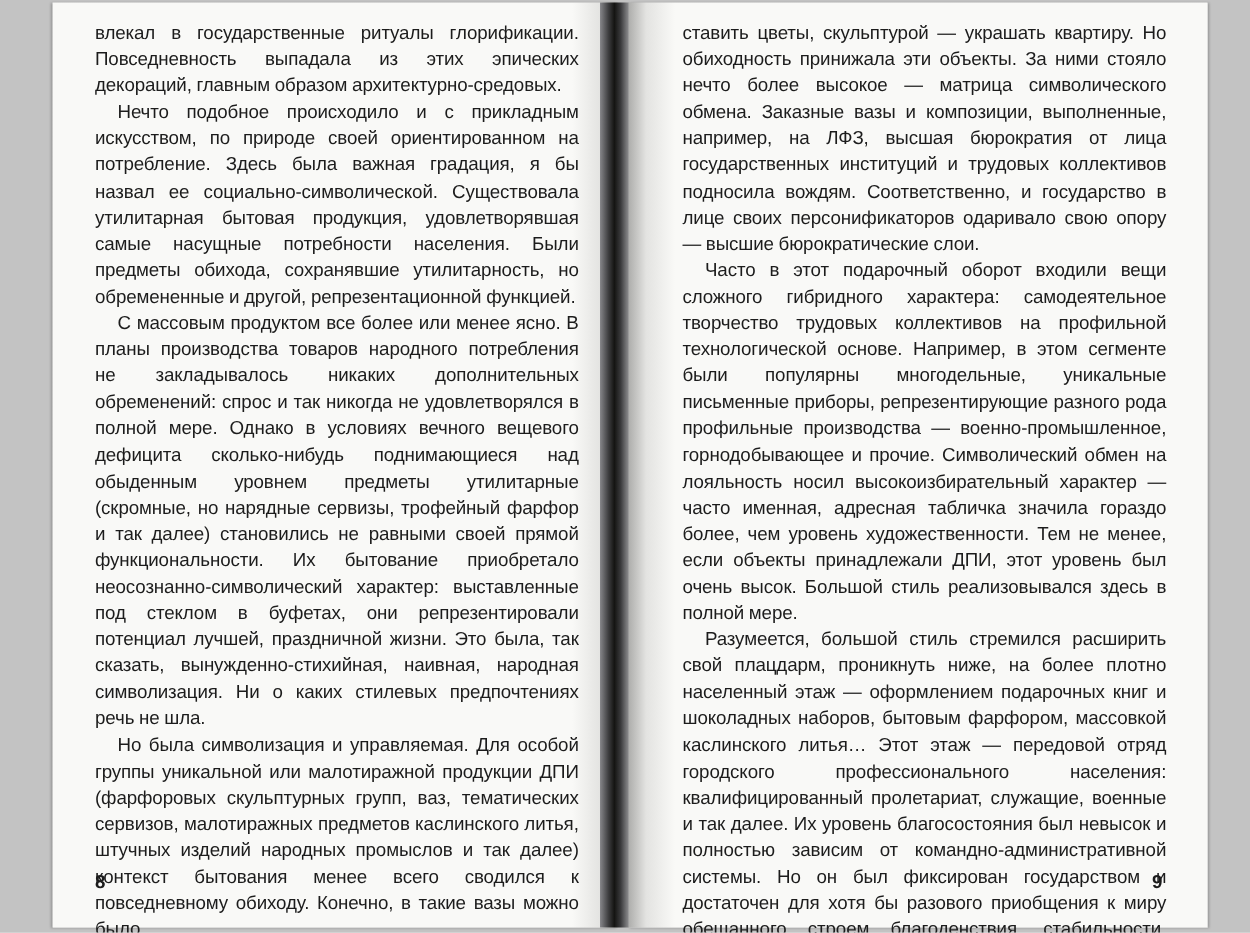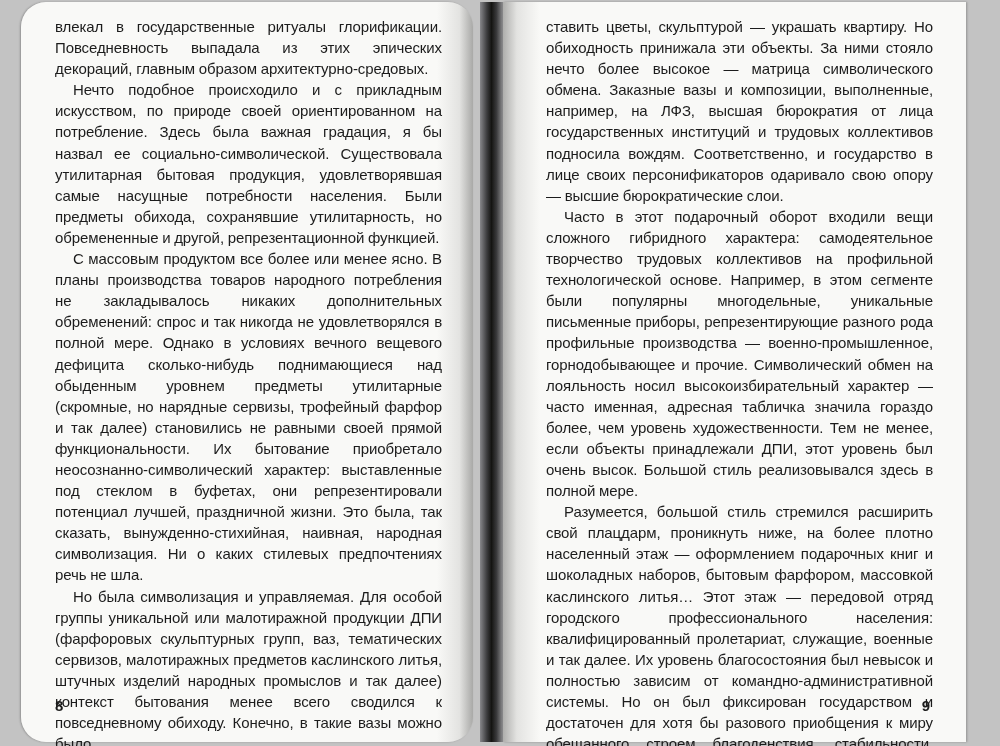--- a/index.html
+++ b/index.html
@@ -15,29 +15,28 @@
   }
 
   .page {
     position: absolute;
     top: 2px;
     height: 740px;
     background: var(--page, #f9f9f7);
   }
 
   .page-left {
-    left: 21px;
+    left: 42px;
     width: 452px;
     background: linear-gradient(to right,
       var(--page, #f9f9f7) 0%,
       var(--page, #f9f9f7) 92%,
       #e3e3e1 97%,
       #a9a9a7 100%);
     box-shadow: -1px 0 2px rgba(0,0,0,0.25);
-    border-radius: 25px;
   }
 
   .page-right {
     left: 503px;
     width: 463px;
     background: linear-gradient(to left,
       var(--page, #f9f9f7) 0%,
       var(--page, #f9f9f7) 92%,
       #e3e3e1 97%,
       #aeaeac 100%);

